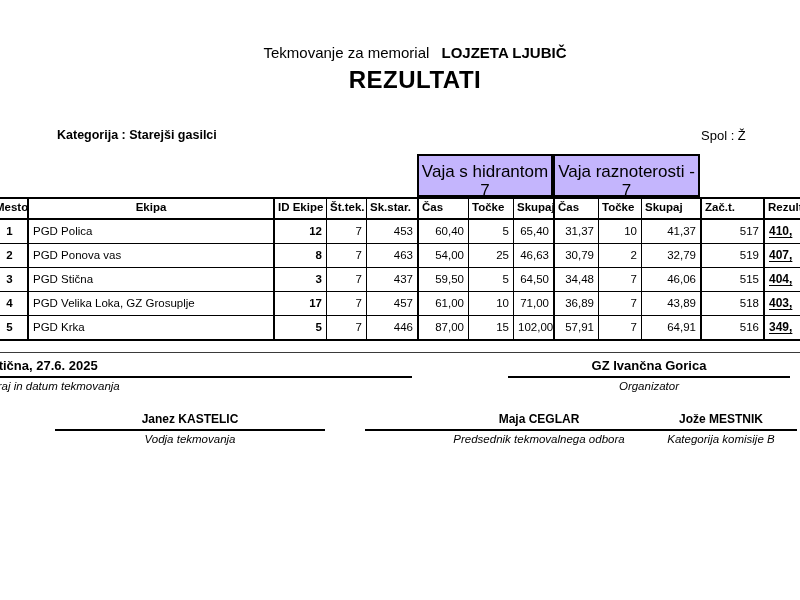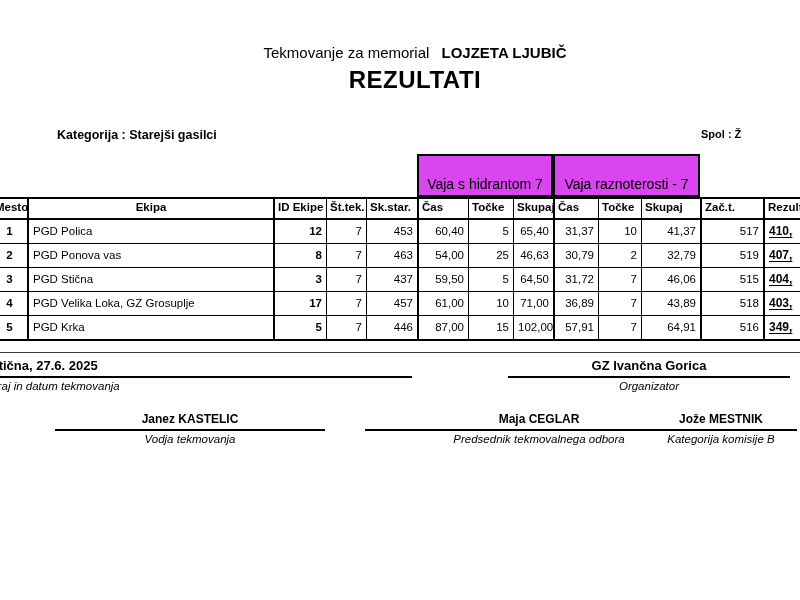--- a/index.html
+++ b/index.html
@@ -8,25 +8,25 @@
     background:#ffffff;color:#000;
     font-family:"Liberation Sans", sans-serif;
   }
   .abs{position:absolute;}
   
   .titles{left:0;top:44px;width:830px;text-align:center;}
   .t1{font-size:15px;}
   .t1 .b{font-weight:bold;padding-left:8px;}
   .t2{font-size:24px;font-weight:bold;margin-top:5px;letter-spacing:.5px;}
   .cat{left:57px;top:128px;font-size:12.5px;font-weight:bold;}
-  .sex{left:701px;top:128px;font-size:11px;font-weight:bold;}
+  .sex{left:701px;top:128px;font-size:13px;font-weight:normal;}
   
   .results{left:-10px;top:154px;width:840px;}
   .gbox{position:absolute;top:0;height:43px;border:2px solid #000;box-sizing:border-box;
-        text-align:center;font-size:14px;line-height:19px;background:#d946ef;padding-top:19px;}
+        text-align:center;font-size:17px;line-height:19px;background:#c4b5fd;padding-top:6px;}
   .grid{position:absolute;left:0;top:43px;border:2px solid #000;background:#fff;width:840px;box-sizing:content-box;}
   .trow{display:flex;height:23px;border-bottom:1px solid #000;}
   .trow:last-child{border-bottom:none;}
   .trow.thead{height:19px;border-bottom:2px solid #000;}
   .tcell{box-sizing:border-box;border-right:1px solid #000;padding:0 4px;font-size:11.5px;
          line-height:22px;overflow:hidden;white-space:nowrap;}
   .tcell:last-child{border-right:none;}
   .thead .tcell{line-height:17px;font-weight:bold;padding:0 3px;}
   .b2{border-right-width:2px;}
   .cbold{font-weight:bold;}
@@ -109,21 +109,21 @@
       </div>
       <div class="trow">
         <div class="tcell b2 cbold" style="width: 37px; text-align: center;">3</div>
         <div class="tcell b2" style="width: 246px; text-align: left;">PGD Stična</div>
         <div class="tcell cbold" style="width: 52px; text-align: right;">3</div>
         <div class="tcell" style="width: 40px; text-align: right;">7</div>
         <div class="tcell b2" style="width: 52px; text-align: right;">437</div>
         <div class="tcell" style="width: 50px; text-align: right;">59,50</div>
         <div class="tcell" style="width: 45px; text-align: right;">5</div>
         <div class="tcell b2" style="width: 41px; text-align: right;">64,50</div>
-        <div class="tcell" style="width: 44px; text-align: right;">31,72</div>
+        <div class="tcell" style="width: 44px; text-align: right;">34,48</div>
         <div class="tcell" style="width: 43px; text-align: right;">7</div>
         <div class="tcell b2" style="width: 60px; text-align: right;">46,06</div>
         <div class="tcell b2" style="width: 63px; text-align: right;">515</div>
         <div class="tcell cresult" style="width: 67px; text-align: left;">404,</div>
       </div>
       <div class="trow">
         <div class="tcell b2 cbold" style="width: 37px; text-align: center;">4</div>
         <div class="tcell b2" style="width: 246px; text-align: left;">PGD Velika Loka, GZ Grosuplje</div>
         <div class="tcell cbold" style="width: 52px; text-align: right;">17</div>
         <div class="tcell" style="width: 40px; text-align: right;">7</div>

